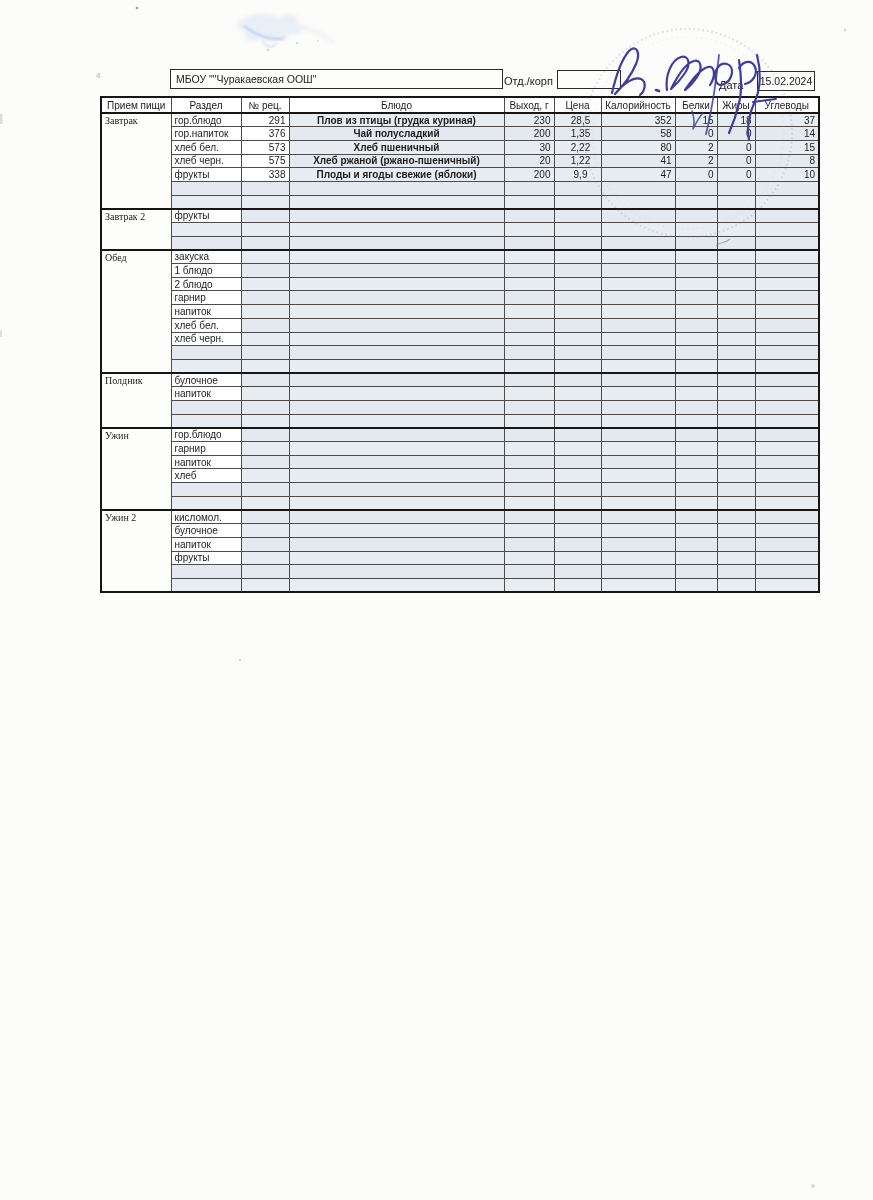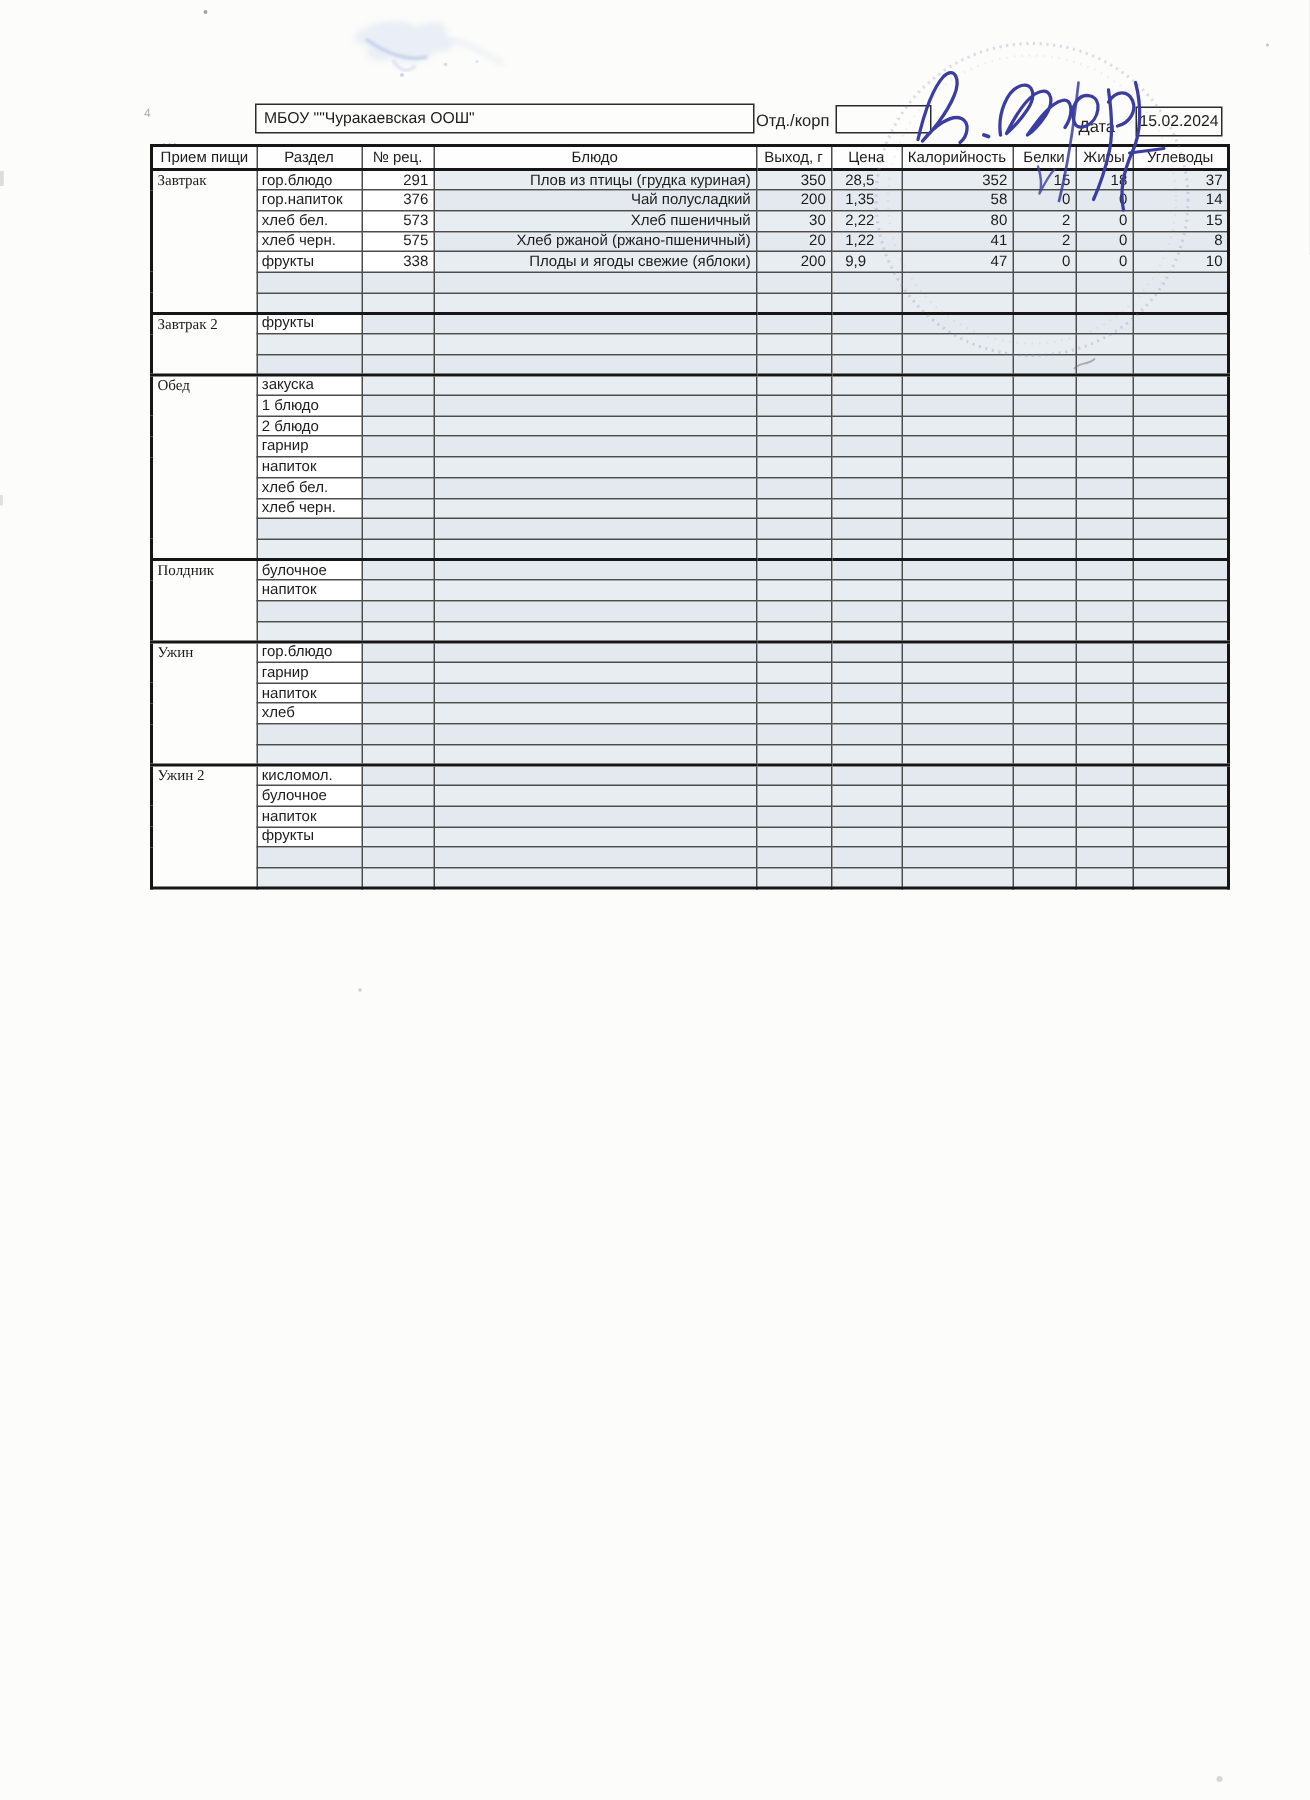--- a/index.html
+++ b/index.html
@@ -27,22 +27,22 @@
   }
   .menu thead th {
     height:16px; font-weight:normal; 
     border-bottom:2px solid #161616; background:#fefefe; font-size:10px;
   }
   .menu tr.section-start td { border-top:2px solid #161616; }
   .menu td.meal { vertical-align:top; background:#fdfdfc; padding-top:1px;font-family:Liberation Serif, serif; }
   .menu td.shade { background:#e8edf1; }
   .menu tbody tr:nth-child(even) td.shade { background:#e3e9ee; }
   .menu td.num { text-align:right; }
-  .menu td.price { text-align:left; padding-left:9px; }
-  .menu td.dish { text-align:right; }
+  .menu td.price { text-align:center; padding-left:9px; }
+  .menu td.dish { text-align:center;font-weight:bold; }
   svg.overlay { position:absolute; left:0; top:0; pointer-events:none; }
 </style>
 </head>
 <body>
 
 <div class="page">
 
   <span class="lbl" style="left:108px; top:74px;margin-top:20px;">Школа</span>
   <div class="fbox school-box">МБОУ ""Чуракаевская ООШ"</div>
   <span class="lbl" style="left:504px; top:75px;">Отд./корп</span>
@@ -76,21 +76,21 @@
           <th>Жиры</th>
           <th>Углеводы</th>
         </tr>
       </thead>
     <tbody id="menu-body">
         <tr>
           <td rowspan="7" class="meal">Завтрак</td>
           <td class="razdel">гор.блюдо</td>
           <td class="num">291</td>
           <td class="dish shade">Плов из птицы (грудка куриная)</td>
-          <td class="num shade">350</td>
+          <td class="num shade">230</td>
           <td class="price shade">28,5</td>
           <td class="num shade">352</td>
           <td class="num shade">15</td>
           <td class="num shade">18</td>
           <td class="num shade">37</td>
         </tr>
         <tr>
           <td class="razdel">гор.напиток</td>
           <td class="num">376</td>
           <td class="dish shade">Чай полусладкий</td>

